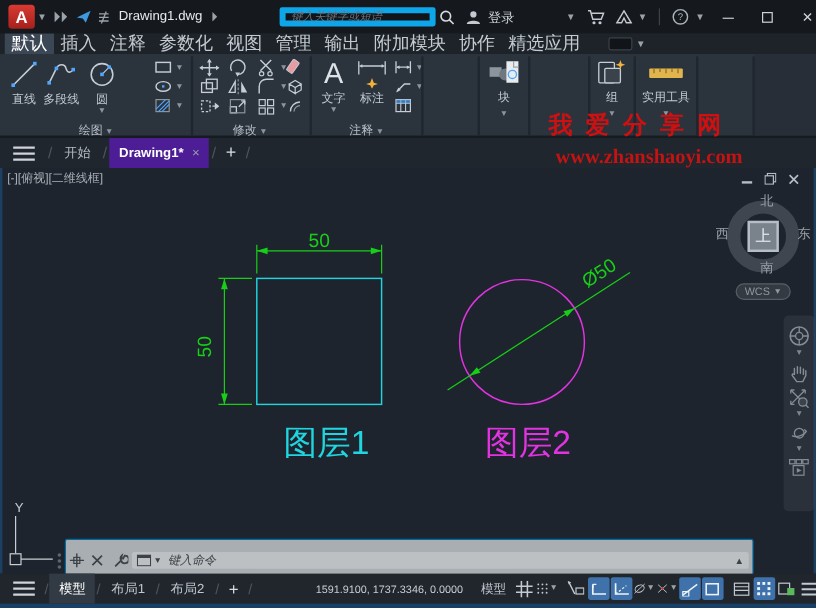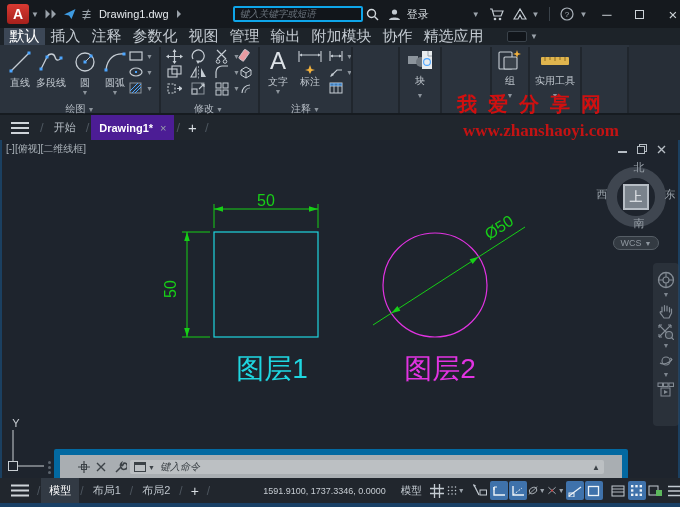--- a/index.html
+++ b/index.html
@@ -7,21 +7,21 @@
 body { font-family:"Liberation Sans", sans-serif; background:#1e242d; position:relative; color:#c8ced4; }
 svg { display:block; }
 
 
 #titlebar { position:absolute; left:0; top:0; width:680px; height:28px; background:#15191e; display:flex; align-items:center; }
 #titlebar > * { flex:0 0 auto; white-space:nowrap; }
 .app-logo { width:22px; height:20px; margin-left:7px; background:linear-gradient(180deg,#d93a32,#a5201c); border-radius:3px; color:#fff; font-weight:bold; font-size:14px; display:flex; align-items:center; justify-content:center; }
 .tb-caret { color:#9aa2aa; font-size:8px; margin:0 3px 0 2px; }
 .tb-ic { margin:0 3px; }
 .filename { color:#e6eaee; font-size:11px; margin:0 4px 0 5px; }
-.search-box { width:130px; height:16px; background:#11151a; border:2px solid #0ea5e9; border-radius:2px; margin-left:48px; display:flex; align-items:center; padding-left:5px; }
+.search-box { width:130px; height:16px; background:#11151a; border:5px solid #0ea5e9; border-radius:2px; margin-left:48px; display:flex; align-items:center; padding-left:5px; }
 .search-box .ph { color:#6b747d; font-size:9.5px; font-style:italic; }
 .login-label { color:#d2d8dd; font-size:11px; margin:0 3px; white-space:nowrap; }
 .tb-divider { width:1px; height:14px; background:#3a424a; margin:0 7px; }
 .winbtns { display:flex; margin-left:auto; }
 .winbtn { width:33px; height:28px; display:flex; align-items:center; justify-content:center; color:#cdd3d8; font-size:13px; }
 .maxbox { width:9px; height:9px; border:1px solid #cdd3d8; }
 
 
 #ribbontabs { position:absolute; left:0; top:28px; width:680px; height:17px; background:#1d2329; display:flex; align-items:center; }
 .rtab { font-size:15px; color:#c3cad1; padding:0 5.5px; height:17px; display:flex; align-items:center; white-space:nowrap; }
@@ -69,21 +69,21 @@
 .vc-e { position:absolute; left:658px; top:47px; width:20px; text-align:center; font-size:11px; color:#99a1a9; }
 .wcs-btn { position:absolute; left:611px; top:96px; width:46px; height:14px; background:#333a42; border:1px solid #565e66; border-radius:7px; font-size:9px; color:#8f979f; display:flex; align-items:center; justify-content:center; gap:3px; }
 .wcs-btn .pcaret { font-size:7px; }
 
 .navbar { position:absolute; left:651px; top:123px; width:26px; height:163px; background:rgba(64,72,82,0.38); border-radius:4px; display:flex; flex-direction:column; align-items:center; padding-top:8px; }
 .navbar .nvcaret { color:#7d858e; font-size:7px; margin:2px 0; }
 
 #cmdbar { position:absolute; left:46px; top:318px; width:580px; height:18px; display:flex; align-items:center; }
 .cmd-grip { display:flex; flex-direction:column; gap:2px; margin-right:3px; }
 .cmd-grip i { width:3px; height:3px; background:#5d656e; border-radius:50%; display:block; }
-.cmd-main { flex:1; height:36px; background:#a9aeb2; border:6px solid #0369a1; border-radius:2px; display:flex; align-items:center; padding:0 18px; }
+.cmd-main { flex:1; height:36px; background:#a9aeb2; border:1px solid #0369a1; border-radius:2px; display:flex; align-items:center; padding:0 3px; }
 .cmd-input { flex:1; height:14px; background:#bcc0c3; border-radius:2px; margin-left:3px; display:flex; align-items:center; padding:0 4px; }
 .cmd-ph { font-size:10px; font-style:italic; color:#3c4247; margin-left:5px; }
 .cmd-up { margin-left:auto; color:#3c4247; font-size:8px; }
 
 #ucs text { fill:#c9ced3; font-size:11px; font-family:"Liberation Sans",sans-serif; }
 #ucs line, #ucs rect { stroke:#c9ced3; stroke-width:1; fill:none; }
 
 
 #statusbar { position:absolute; left:0; top:478px; width:680px; height:29px; background:#21262d; border-bottom:4px solid #194066; display:flex; align-items:center; }
 #statusbar > * { flex:0 0 auto; }
@@ -194,29 +194,20 @@
     <div class="blabel">多段线</div>
   </div>
   <div class="bigbtn" style="left:70px;">
     <svg width="26" height="26" viewBox="0 0 26 26" style="margin:2px auto 0;">
         <circle cx="13" cy="13" r="9" stroke="#c6cdd4" stroke-width="1.3" fill="none"></circle>
         <line x1="13" y1="13" x2="19" y2="7" stroke="#c6cdd4" stroke-width="1"></line>
         <rect x="11.5" y="11.5" width="3" height="3" fill="#4da6ff"></rect>
         <rect x="17.5" y="5.5" width="3" height="3" fill="#4da6ff"></rect>
       </svg>
     <div class="blabel">圆</div>
-    <div class="bcaret">▼</div>
-  </div>
-  <div class="bigbtn" style="left:100px;">
-    <svg width="26" height="26" viewBox="0 0 26 26" style="margin:2px auto 0;">
-        <path d="M4,21 C5,10 12,4 22,5" stroke="#c6cdd4" stroke-width="1.3" fill="none"></path>
-        <rect x="2.5" y="19.5" width="3" height="3" fill="#4da6ff"></rect>
-        <rect x="20.5" y="3.5" width="3" height="3" fill="#4da6ff"></rect>
-      </svg>
-    <div class="blabel">圆弧</div>
     <div class="bcaret">▼</div>
   </div>
   <div class="smallcol" style="left:128px; top:3px;">
     <div class="smallrow">
       <svg width="16" height="14" viewBox="0 0 16 14">
           <rect x="2" y="3" width="12" height="8" stroke="#c6cdd4" stroke-width="1.2" fill="none"></rect>
         </svg>
       <span class="bcaret">▼</span>
     </div>
     <div class="smallrow">

